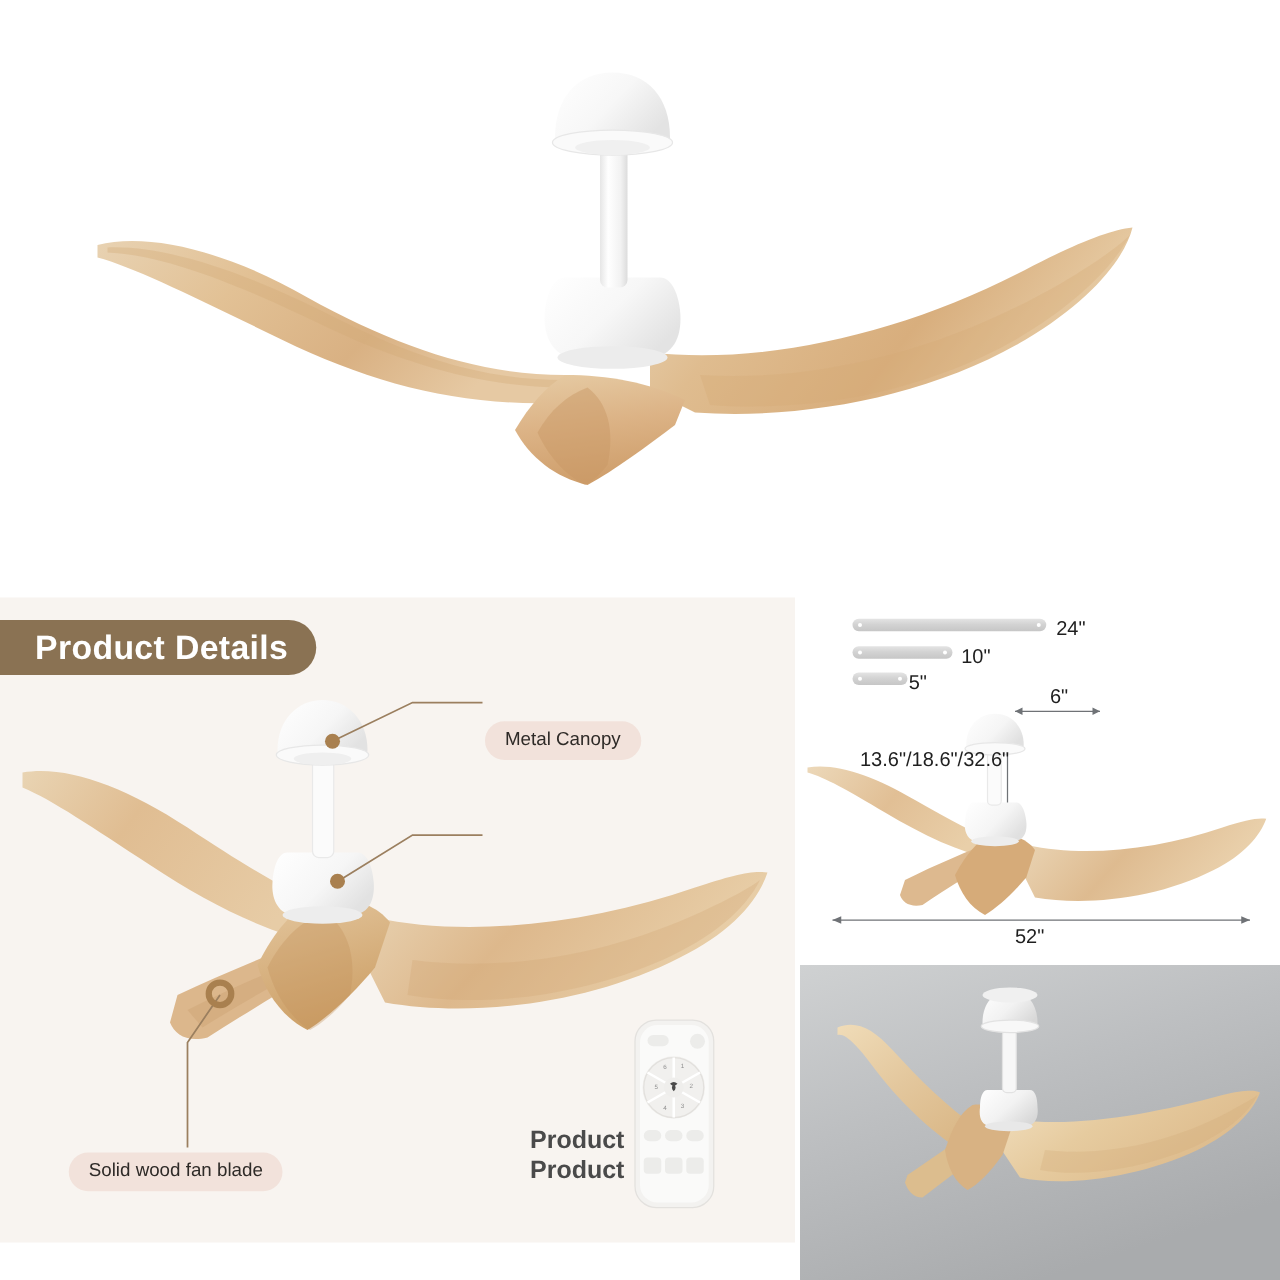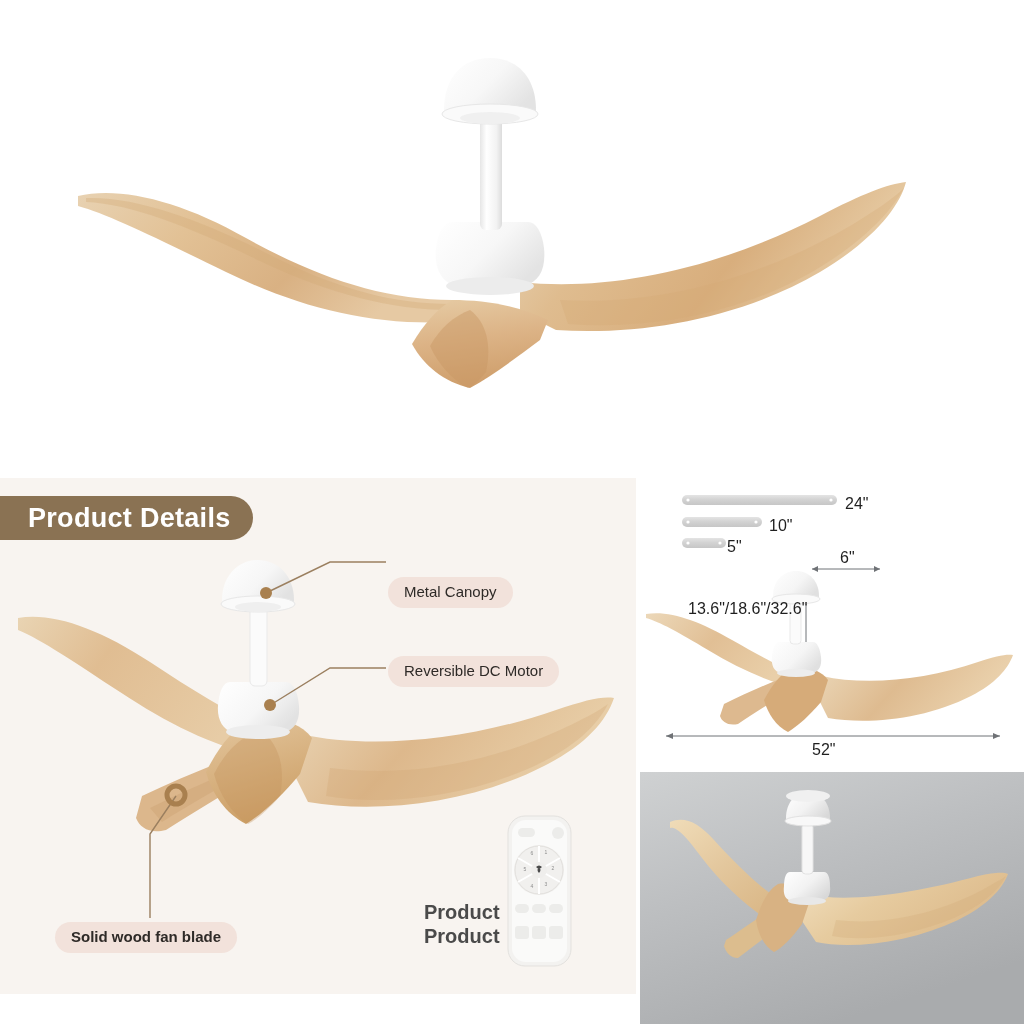--- a/index.html
+++ b/index.html
@@ -33,21 +33,21 @@
     position:absolute;
     background:#f2e2db;
     border-radius:999px;
     padding:7px 16px;
     font-size:15px;color:#2e2a27;
     white-space:nowrap;
     line-height:1.1;
   }
   #callout-canopy{left:388px;top:550px;margin-top:27px;}
   #callout-motor{left:388px;top:656px;}
-  #callout-blade{left:55px;top:922px;font-weight:bold;}
+  #callout-blade{left:55px;top:922px;}
 
   #remote-label{
     position:absolute;left:424px;top:900px;
     font-size:20px;font-weight:700;color:#4a4a4a;line-height:1.22;
   }
 
   
   #dim-panel{
     position:absolute;left:640px;top:478px;width:384px;height:290px;
     background:#ffffff;
@@ -218,21 +218,20 @@
           <rect x="515" y="448" width="14" height="13" rx="3" fill="#ececea"></rect>
           <rect x="532" y="448" width="14" height="13" rx="3" fill="#ececea"></rect>
           <rect x="549" y="448" width="14" height="13" rx="3" fill="#ececea"></rect>
         </g>
       </g>
     </svg>
 
   </div>
 
   <div class="callout nosel" id="callout-canopy">Metal Canopy</div>
-  <div class="callout nosel" id="callout-motor">Reversible DC Motor</div>
   <div class="callout nosel" id="callout-blade">Solid wood fan blade</div>
 
   <div id="remote-label" class="nosel">
     <div>Product</div>
     <div>Product</div>
   </div>
 
   <div id="dim-panel">
     <svg width="384" height="290" viewBox="0 0 384 290">
       <defs>

